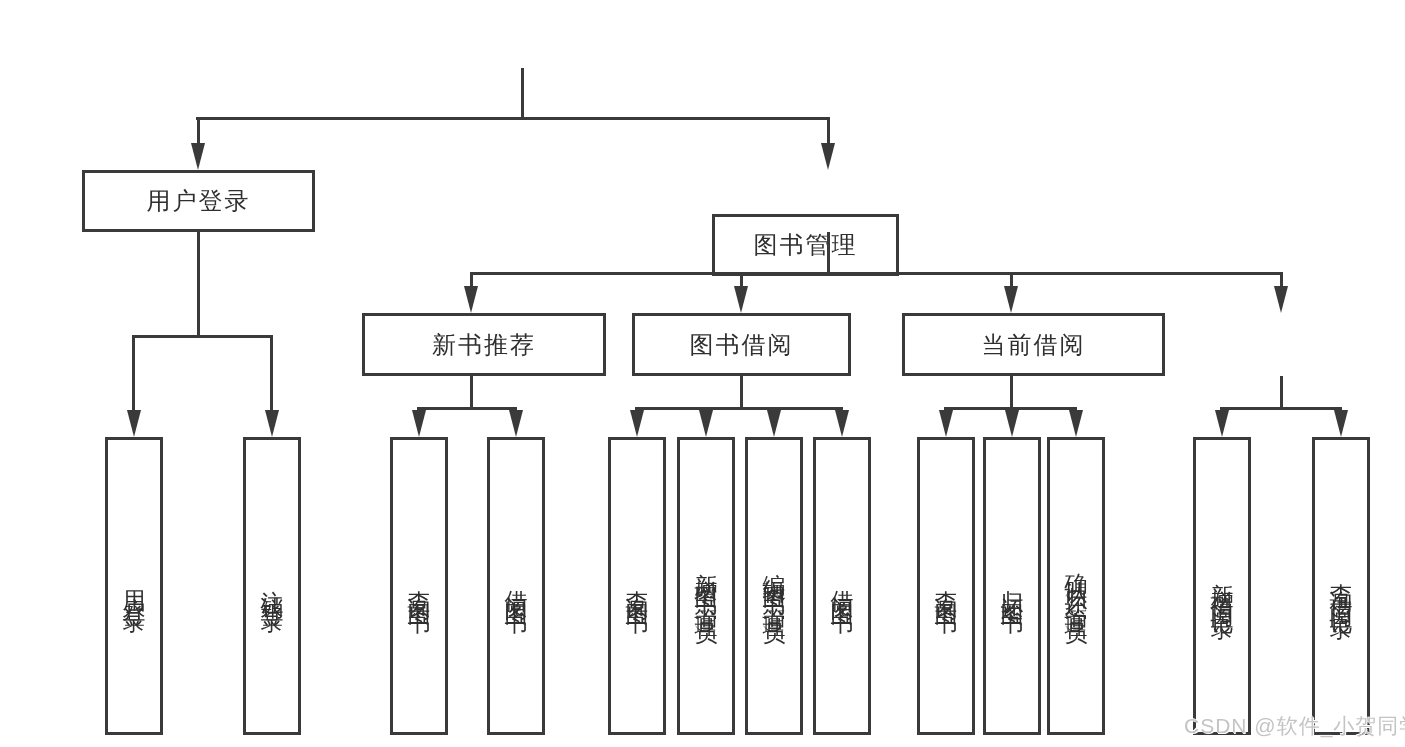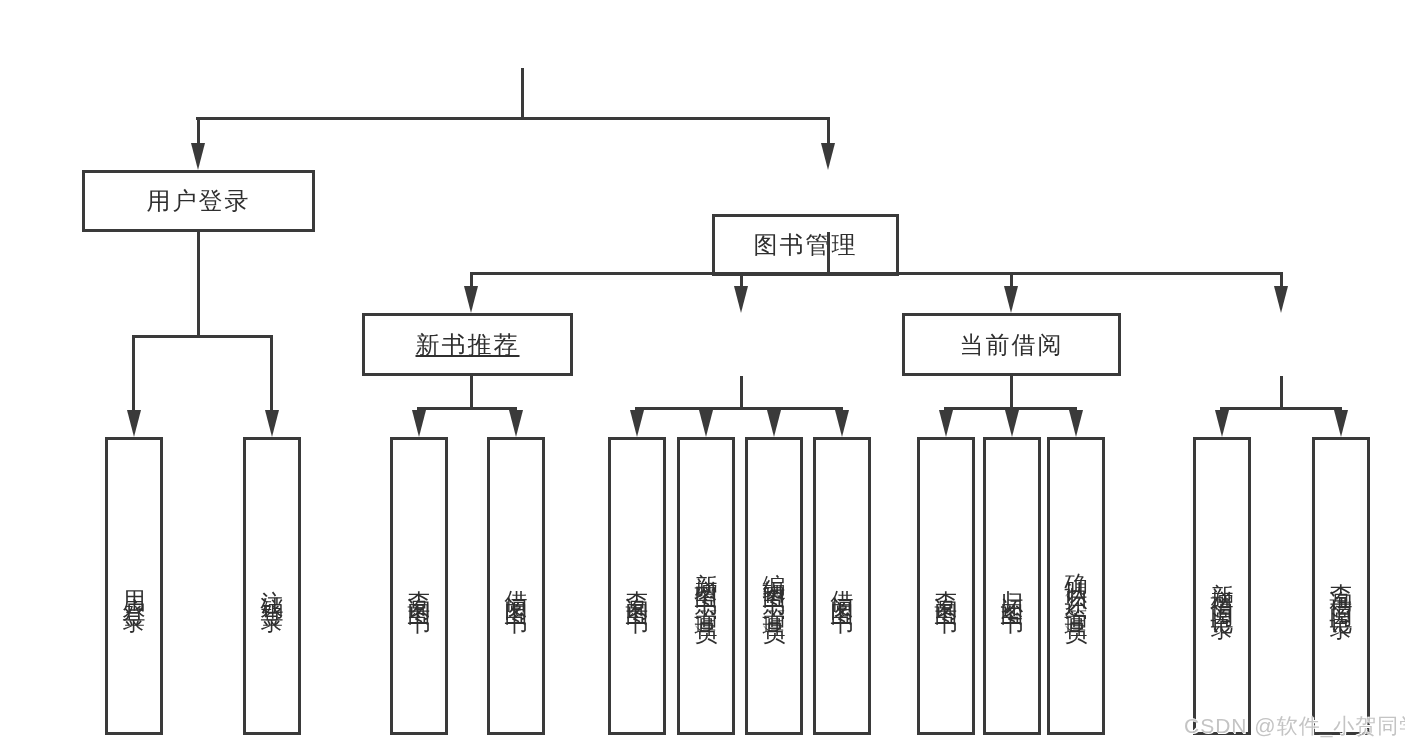--- a/index.html
+++ b/index.html
@@ -89,22 +89,23 @@
   <div class="hl" style="left:470px; top:272px; width:813px;"></div>
   <div class="vl" style="left:470px; top:272px; height:17px;"></div>
   <div class="arrow" style="left:464px; top:286px;"></div>
   <div class="vl" style="left:740px; top:272px; height:17px;"></div>
   <div class="arrow" style="left:734px; top:286px;"></div>
   <div class="vl" style="left:1010px; top:272px; height:17px;"></div>
   <div class="arrow" style="left:1004px; top:286px;"></div>
   <div class="vl" style="left:1280px; top:272px; height:17px;"></div>
   <div class="arrow" style="left:1274px; top:286px;"></div>
 
-  <div class="box" style="left:362px; top:313px; width:211px; height:63px;text-decoration:underline;">新书推荐</div>
-  <div class="box" style="left:902px; top:313px; width:219px; height:63px;">当前借阅</div>
+  <div class="box" style="left:362px; top:313px; width:244px; height:63px;">新书推荐</div>
+  <div class="box" style="left:632px; top:313px; width:219px; height:63px;">图书借阅</div>
+  <div class="box" style="left:902px; top:313px; width:263px; height:63px;">当前借阅</div>
 
   <div class="vl" style="left:470px; top:376px; height:34px;"></div>
   <div class="hl" style="left:417px; top:407px; width:100px;"></div>
   <div class="vl" style="left:417px; top:407px; height:6px;"></div>
   <div class="arrow" style="left:412px; top:410px;"></div>
   <div class="vl" style="left:514px; top:407px; height:6px;"></div>
   <div class="arrow" style="left:509px; top:410px;"></div>
 
   <div class="vl" style="left:740px; top:376px; height:34px;"></div>
   <div class="hl" style="left:635px; top:407px; width:208px;"></div>

